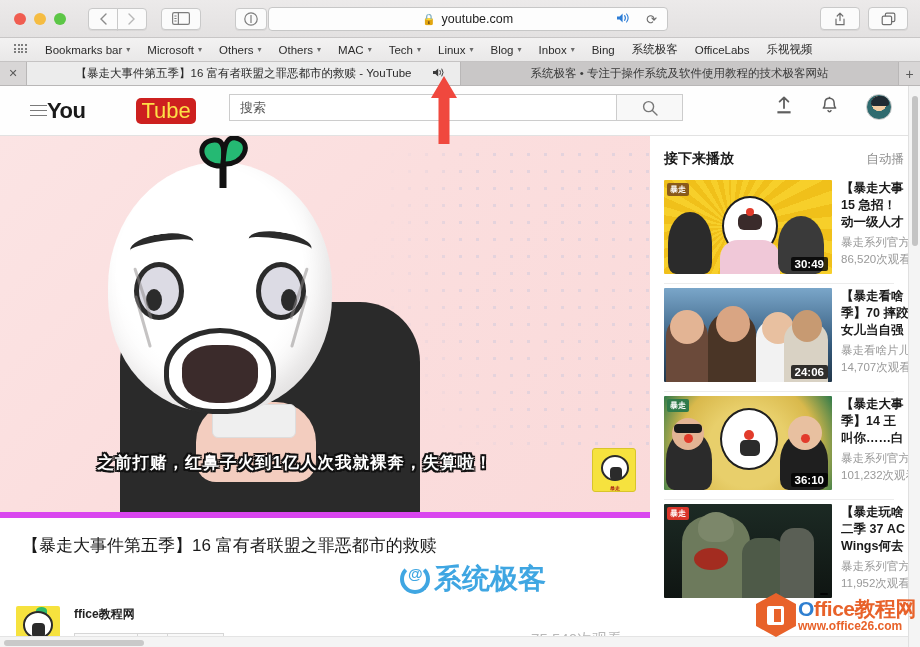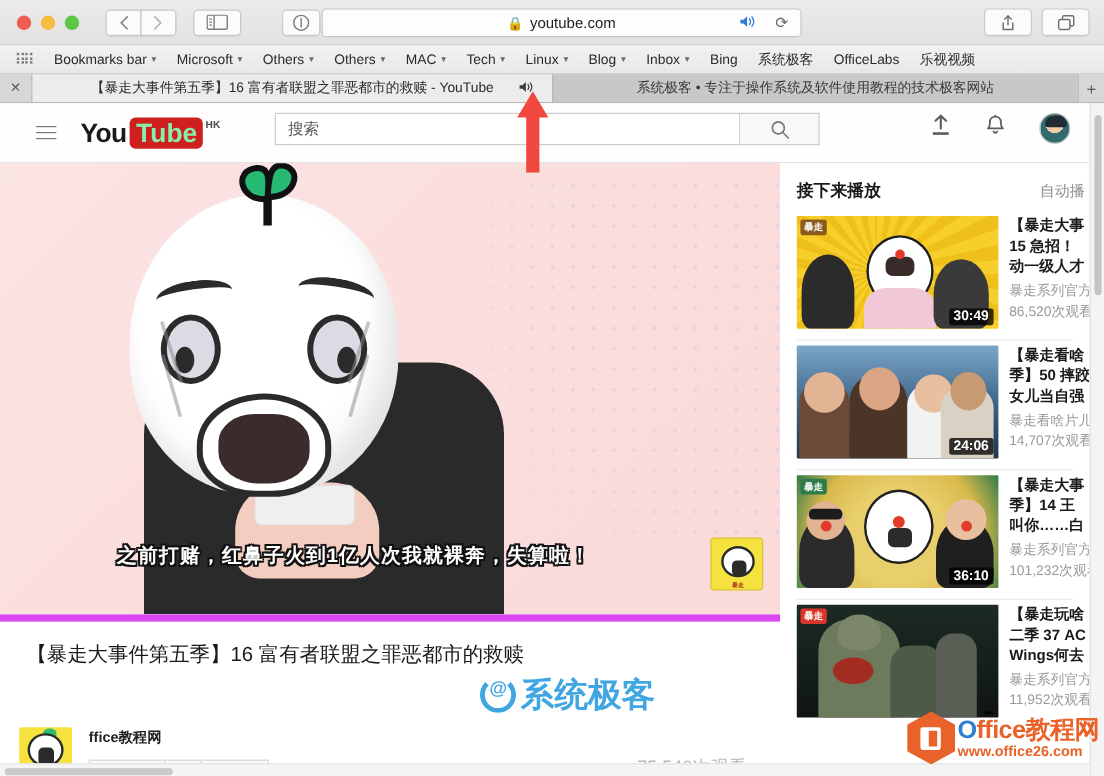--- a/index.html
+++ b/index.html
@@ -89,24 +89,24 @@
   }
 
   
   .ytbar {
     position: absolute; left: 0; top: 86px; width: 910px; height: 50px;
     background: #fefefe; border-bottom: 1px solid #e2e2e2;
     display: flex; align-items: center;
   }
   .ham { margin-left: 30px; width: 17px; }
   .ham i { display: block; height: 1.6px; background: #7a7a7a; margin: 3.4px 0; }
-  .ytlogo { margin-left: 20px; display: flex; align-items: flex-start; }
+  .ytlogo { display: flex; align-items: flex-start; gap: 48px; }
   .ytlogo .you { font-size: 22px; font-weight: bold; color: #1a1a1a; letter-spacing: -0.5px;
                  font-family: "Liberation Sans", sans-serif; line-height: 26px; }
-  .ytlogo .tube { background: #cd201f; color: #86efac; font-size: 22px; font-weight: bold;
+  .ytlogo .tube { background: #cd201f; color: #fde047; font-size: 22px; font-weight: normal;
                   padding: 0 5px; border-radius: 5px; margin-left: 3px; line-height: 26px; text-align: right; }
   .ytlogo .cc { font-size: 8.5px; color: #4a4a4a; margin-left: 2px; margin-top: 1px; font-weight: bold; }
 
   .ytsearch {
     position: absolute; left: 229px; top: 94px; width: 388px; height: 27px;
     border: 1px solid #ccc; background: #fff; display: flex; align-items: center;
     font-size: 13px; color: #444;
   }
   .ytsearch span { margin-left: 10px; color: #555; }
   .ytsearchbtn {
@@ -597,21 +597,21 @@
           <div style="position:absolute;left:52px;top:18px;width:34px;height:36px;background:#d9a583;border-radius:50%;"></div>
           <div class="fg" style="left:92px;width:44px;height:62px;background:#f2f2f2;border-radius:18px 18px 0 0;"></div>
           <div style="position:absolute;left:98px;top:24px;width:32px;height:32px;background:#e8c0a0;border-radius:50%;"></div>
           <div class="fg" style="right:4px;width:44px;height:60px;background:#d9d2c4;border-radius:18px 18px 0 0;"></div>
           <div style="position:absolute;right:10px;top:22px;width:30px;height:32px;background:#c79a72;border-radius:50%;"></div>
         </div>
         <span class="dur">24:06</span>
       </div>
       <div class="vmeta">
         <div class="vt">【暴走看啥</div>
-        <div class="vt">季】50 摔跤</div>
+        <div class="vt">季】70 摔跤</div>
         <div class="vt">女儿当自强</div>
         <div class="vc">暴走看啥片儿</div>
         <div class="vv">14,707次观看</div>
       </div>
     </div>
     <div class="divider"></div>
 
     <div class="vitem">
       <div class="thumb t3">
         <div class="figs">

